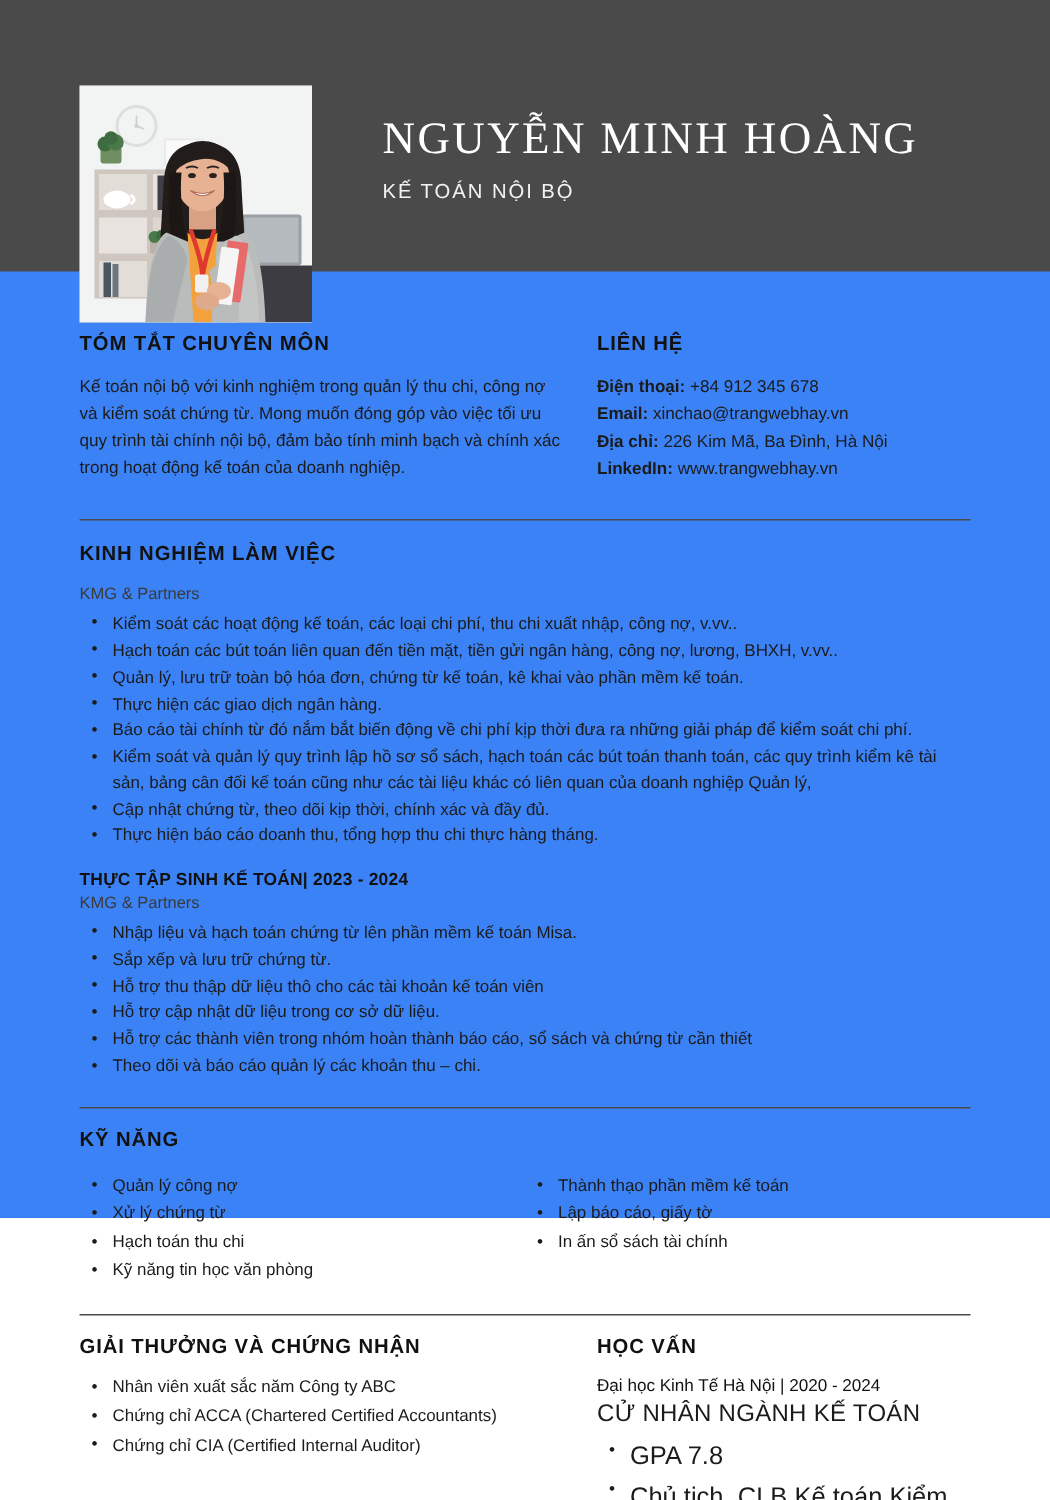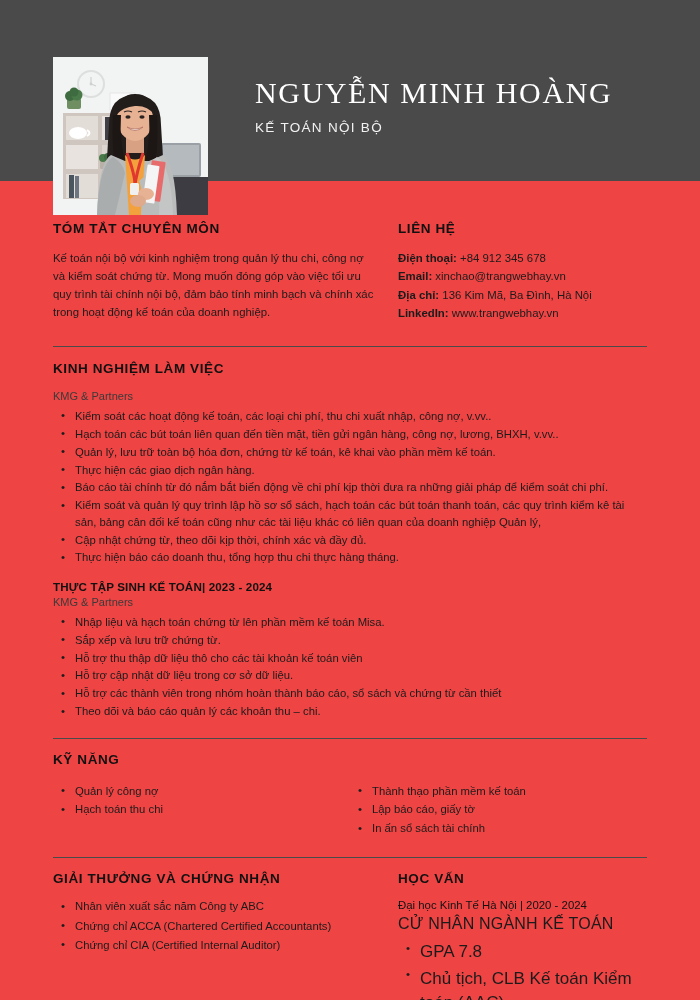--- a/index.html
+++ b/index.html
@@ -3,21 +3,21 @@
 <meta charset="utf-8">
 <style>
   * { box-sizing: border-box; margin: 0; padding: 0; }
   html, body {
     width: 700px; height: 1000px;
     background: #ffffff;
     font-family: "Liberation Sans", sans-serif;
     color: #1b1b1b;
     overflow: hidden;
   }
-  .page { position: relative; width: 700px; height: 1000px; background: #ef4444; }
+  .page { position: relative; width: 700px; height: 812px; background: #3b82f6; }
 
   
   .header-band {
     position: absolute; top: 0; left: 0;
     width: 700px; height: 181px;
     background: #4a4a4a;
   }
   .photo-frame {
     position: absolute; left: 53px; top: 57px;
     width: 155px; height: 158px;
@@ -210,21 +210,21 @@
     <div class="two-col" style="margin-top:40px;">
       <div class="col-left">
         <div class="sec-title">TÓM TẮT CHUYÊN MÔN</div>
         <p class="summary">Kế toán nội bộ với kinh nghiệm trong quản lý thu chi, công nợ và kiểm soát chứng từ. Mong muốn đóng góp vào việc tối ưu quy trình tài chính nội bộ, đảm bảo tính minh bạch và chính xác trong hoạt động kế toán của doanh nghiệp.</p>
       </div>
       <div class="col-right">
         <div class="sec-title">LIÊN HỆ</div>
         <div class="contact-list">
             <div class="contact-row"><b>Điện thoại:</b><span> +84 912 345 678</span></div>
             <div class="contact-row"><b>Email:</b><span> xinchao@trangwebhay.vn</span></div>
-            <div class="contact-row"><b>Địa chỉ:</b><span> 136 Kim Mã, Ba Đình, Hà Nội</span></div>
+            <div class="contact-row"><b>Địa chỉ:</b><span> 226 Kim Mã, Ba Đình, Hà Nội</span></div>
             <div class="contact-row"><b>LinkedIn:</b><span> www.trangwebhay.vn</span></div>
           </div>
       </div>
     </div>
 
     <div class="divider" style="margin-top:23px;"></div>
     <div style="margin-top:14px;">
       <div class="sec-title">KINH NGHIỆM LÀM VIỆC</div>
       <div>
           <div class="exp-entry">
@@ -255,21 +255,23 @@
         </div>
     </div>
 
     <div class="divider" style="margin-top:18px;"></div>
     <div style="margin-top:13px;">
       <div class="sec-title">KỸ NĂNG</div>
       <div class="skills-cols">
         <div class="sc">
           <ul class="bullets">
               <li>Quản lý công nợ</li>
+              <li>Xử lý chứng từ</li>
               <li>Hạch toán thu chi</li>
+              <li>Kỹ năng tin học văn phòng</li>
             </ul>
         </div>
         <div class="sc">
           <ul class="bullets">
               <li>Thành thạo phần mềm kế toán</li>
               <li>Lập báo cáo, giấy tờ</li>
               <li>In ấn sổ sách tài chính</li>
             </ul>
         </div>
       </div>

